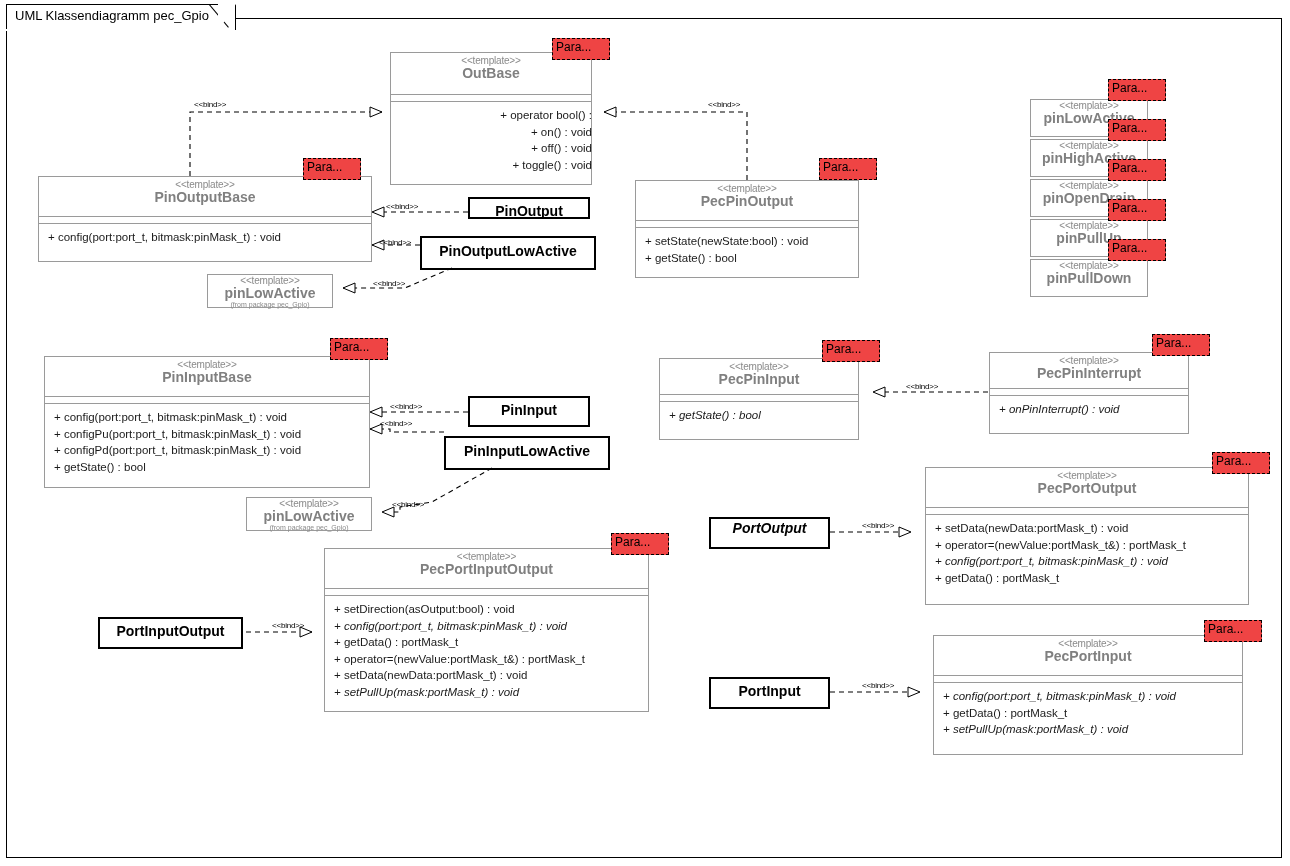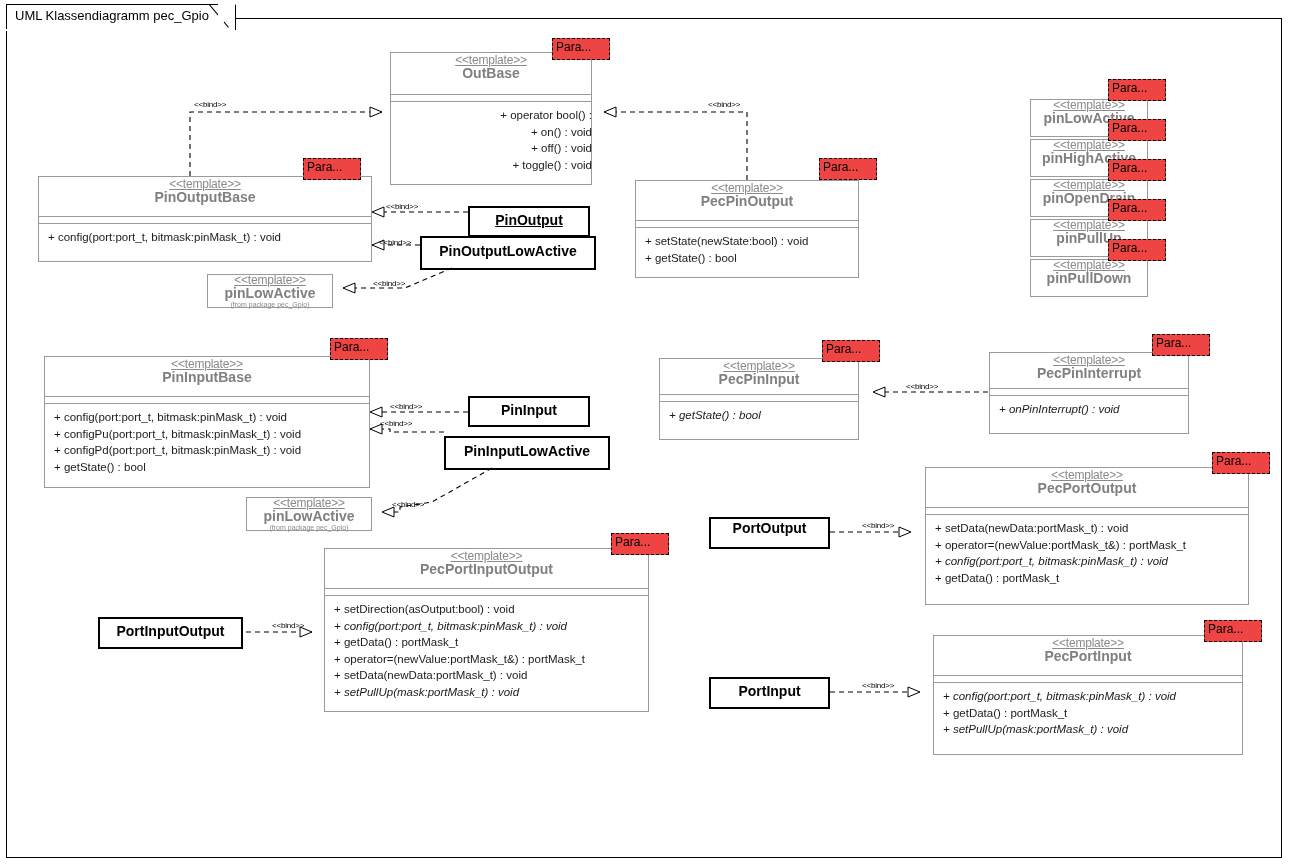--- a/index.html
+++ b/index.html
@@ -87,25 +87,24 @@
   .cls.plain .body{ border:2px solid #000; }
 
   .cls .head{
     position:relative;
     text-align:center;
     padding-top:3px;
     padding-bottom:3px;
   }
   .stereo{
     display:block;
-    font-size:12px;
+    font-size:10px;
     line-height:9px;
     color:#8a8a8a;
     letter-spacing:-0.2px;
-    text-decoration:underline;
   }
   .cname{
     display:block;
     font-size:14px;
     line-height:16px;
     font-weight:bold;
     color:#808080;
   }
   .subpkg{
     display:block;
@@ -261,21 +260,21 @@
     </div>
     <div class="sep" style="top:40px;"></div>
     <div class="sep" style="top:47px;"></div>
     <div class="attrs" style="top:47px;">
       <div>+ setState(newState:bool) : void</div>
       <div>+ getState() : bool</div>
     </div>
   </div>
   <div class="para" style="left:819px; top:158px; width:58px; height:22px;">Para...</div>
 
-  <div class="cls plain" style="left:468px; top:206px; width:122px; height:31px;text-decoration:underline;">
+  <div class="cls plain" style="left:468px; top:197px; width:122px; height:22px;">
     <div class="body"></div>
     <div class="head" style="padding-top:6px;">
       <span class="cname">PinOutput</span>
     </div>
   </div>
 
   <div class="cls plain" style="left:420px; top:236px; width:176px; height:34px;">
     <div class="body"></div>
     <div class="head" style="padding-top:7px;">
       <span class="cname">PinOutputLowActive</span>
@@ -416,21 +415,21 @@
       <div>+ setData(newData:portMask_t) : void</div>
       <div>+ operator=(newValue:portMask_t&amp;) : portMask_t</div>
       <div class="it">+ config(port:port_t, bitmask:pinMask_t) : void</div>
       <div>+ getData() : portMask_t</div>
     </div>
   </div>
   <div class="para" style="left:1212px; top:452px; width:58px; height:22px;">Para...</div>
 
   <div class="cls plain" style="left:709px; top:517px; width:121px; height:32px;">
     <div class="body"></div>
-    <div class="head" style="">
+    <div class="head" style="font-style:italic;">
       <span class="cname">PortOutput</span>
     </div>
   </div>
 
   <div class="cls" style="left:324px; top:548px; width:325px; height:164px;">
     <div class="body"></div>
     <div class="head" style="padding-top:4px;">
       <span class="stereo">&lt;&lt;template&gt;&gt;</span>
       <span class="cname">PecPortInputOutput</span>
     </div>

